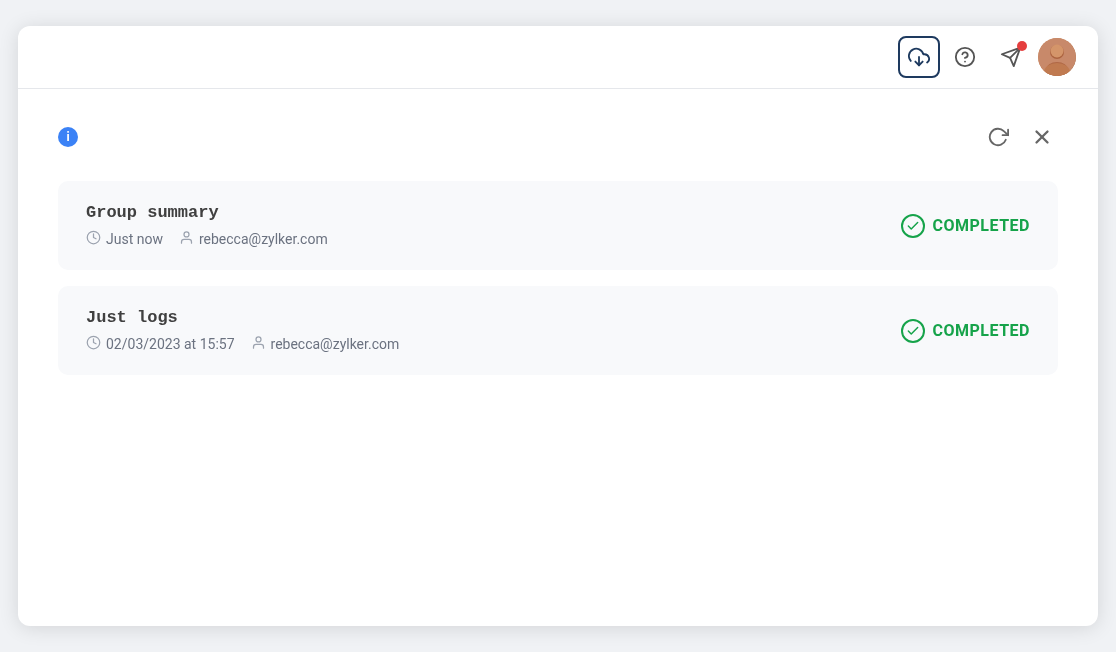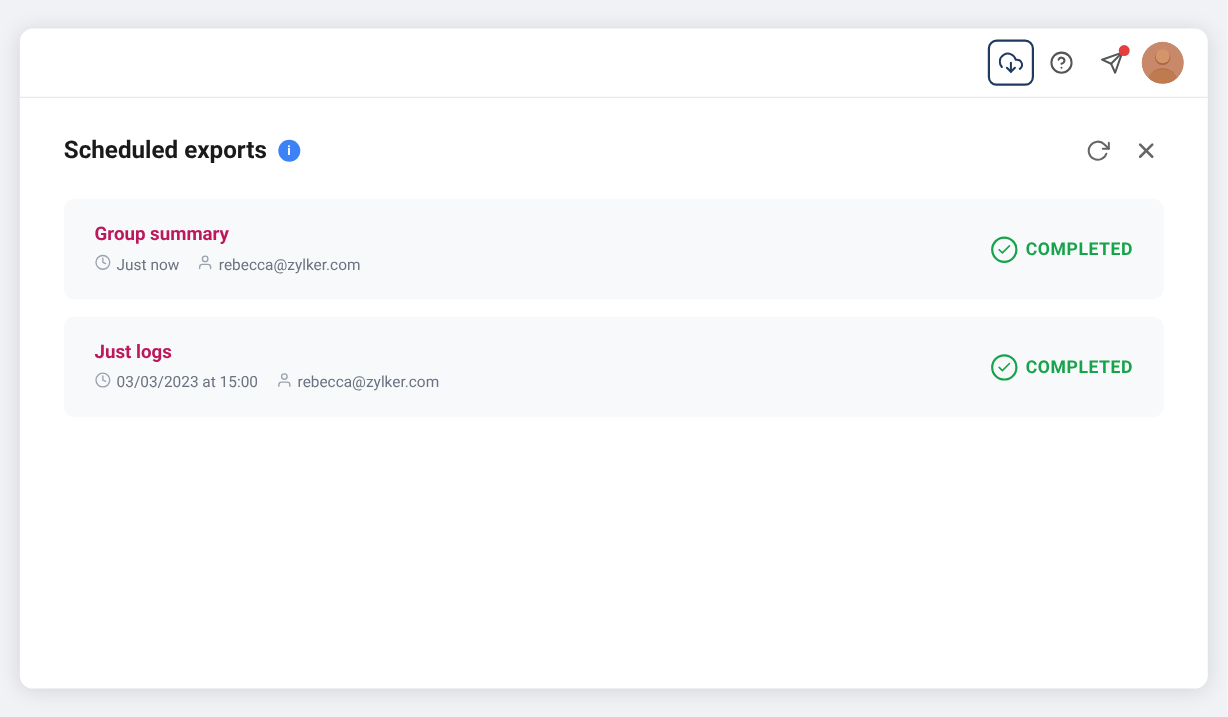--- a/index.html
+++ b/index.html
@@ -143,22 +143,23 @@
       display: flex;
       align-items: center;
       justify-content: space-between;
     }
 
     .card-left {}
 
     .card-title {
       font-size: 17px;
       font-weight: 700;
-      color: #be185d;
+      color: #404040;
       margin-bottom: 8px;
+      font-family: Liberation Mono, monospace;
     }
 
     .card-meta {
       display: flex;
       align-items: flex-end;
       gap: 16px;
       color: #6b7280;
       font-size: 14px;
     }
 
@@ -232,21 +233,20 @@
           <ellipse cx="19" cy="34" rx="13" ry="9" fill="#c07a50"></ellipse>
         </svg>
       </div>
     </div>
   </div>
 
   <div class="content">
 
     <div class="page-header">
       <div class="page-title-row">
-        <span class="page-title">Scheduled exports</span>
         <div class="info-icon">i</div>
       </div>
       <div class="header-actions">
         <div class="action-btn">
           <svg viewBox="0 0 24 24" fill="none" stroke="#666" stroke-width="2" stroke-linecap="round" stroke-linejoin="round" width="22" height="22">
             <polyline points="23 4 23 10 17 10"></polyline>
             <path d="M20.49 15a9 9 0 11-2.12-9.36L23 10"></path>
           </svg>
         </div>
         <div class="action-btn">
@@ -296,21 +296,21 @@
       <div class="card-left">
         <div class="card-title">Just logs</div>
         <div class="card-meta">
           <div class="meta-item">
             <span class="meta-icon">
               <svg viewBox="0 0 24 24" fill="none" stroke="#9ca3af" stroke-width="2" stroke-linecap="round" stroke-linejoin="round" width="15" height="15">
                 <circle cx="12" cy="12" r="10"></circle>
                 <polyline points="12 6 12 12 16 14"></polyline>
               </svg>
             </span>
-            <span>03/03/2023 at 15:00</span>
+            <span>02/03/2023 at 15:57</span>
           </div>
           <div class="meta-item">
             <span class="meta-icon">
               <svg viewBox="0 0 24 24" fill="none" stroke="#9ca3af" stroke-width="2" stroke-linecap="round" stroke-linejoin="round" width="15" height="15">
                 <path d="M20 21v-2a4 4 0 00-4-4H8a4 4 0 00-4 4v2"></path>
                 <circle cx="12" cy="7" r="4"></circle>
               </svg>
             </span>
             <span>rebecca@zylker.com</span>
           </div>

